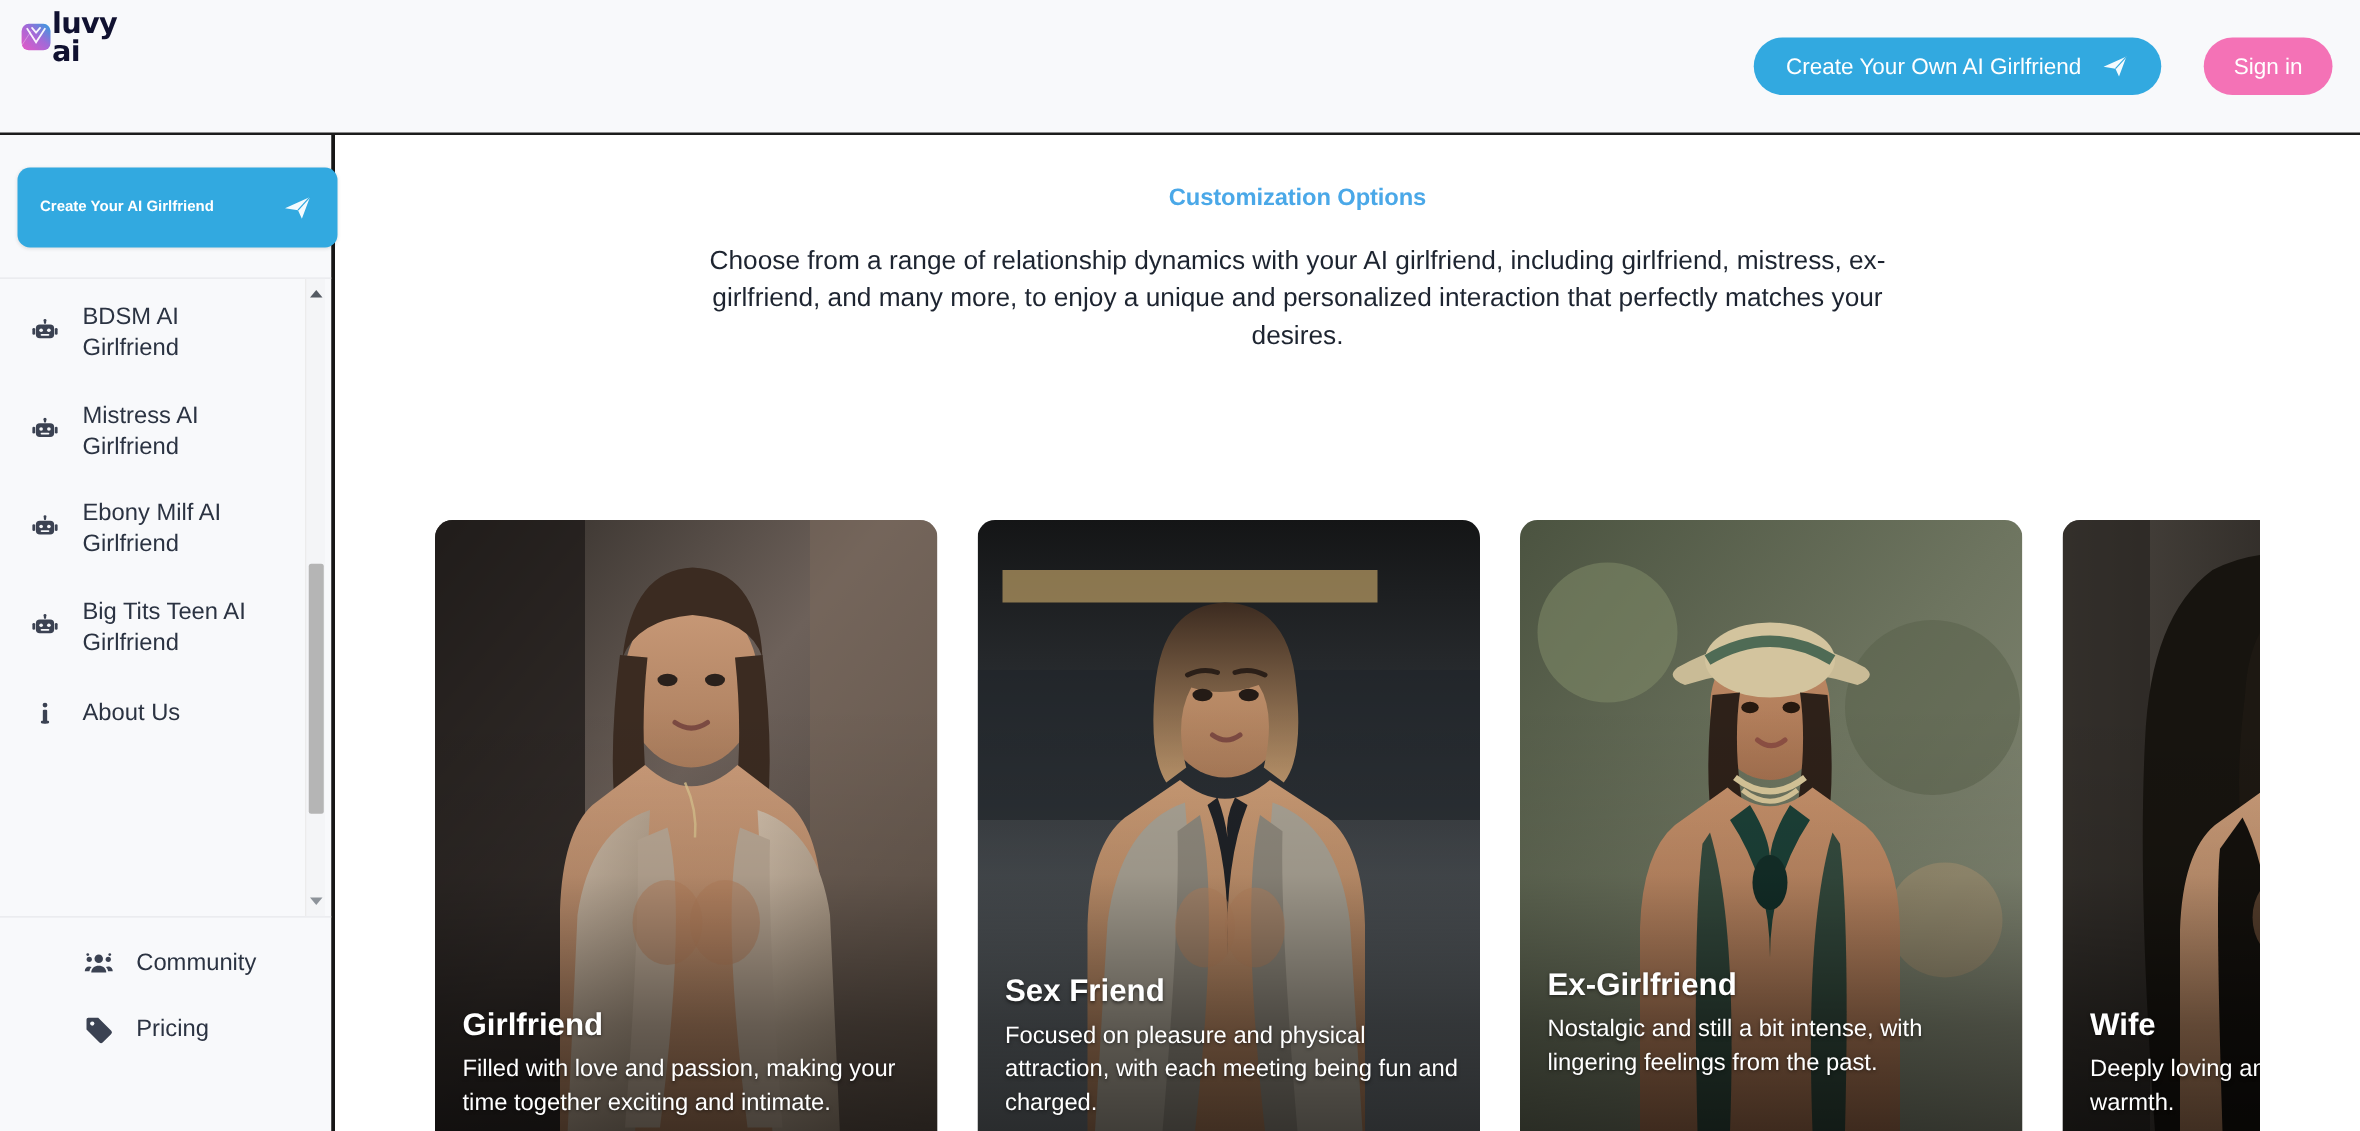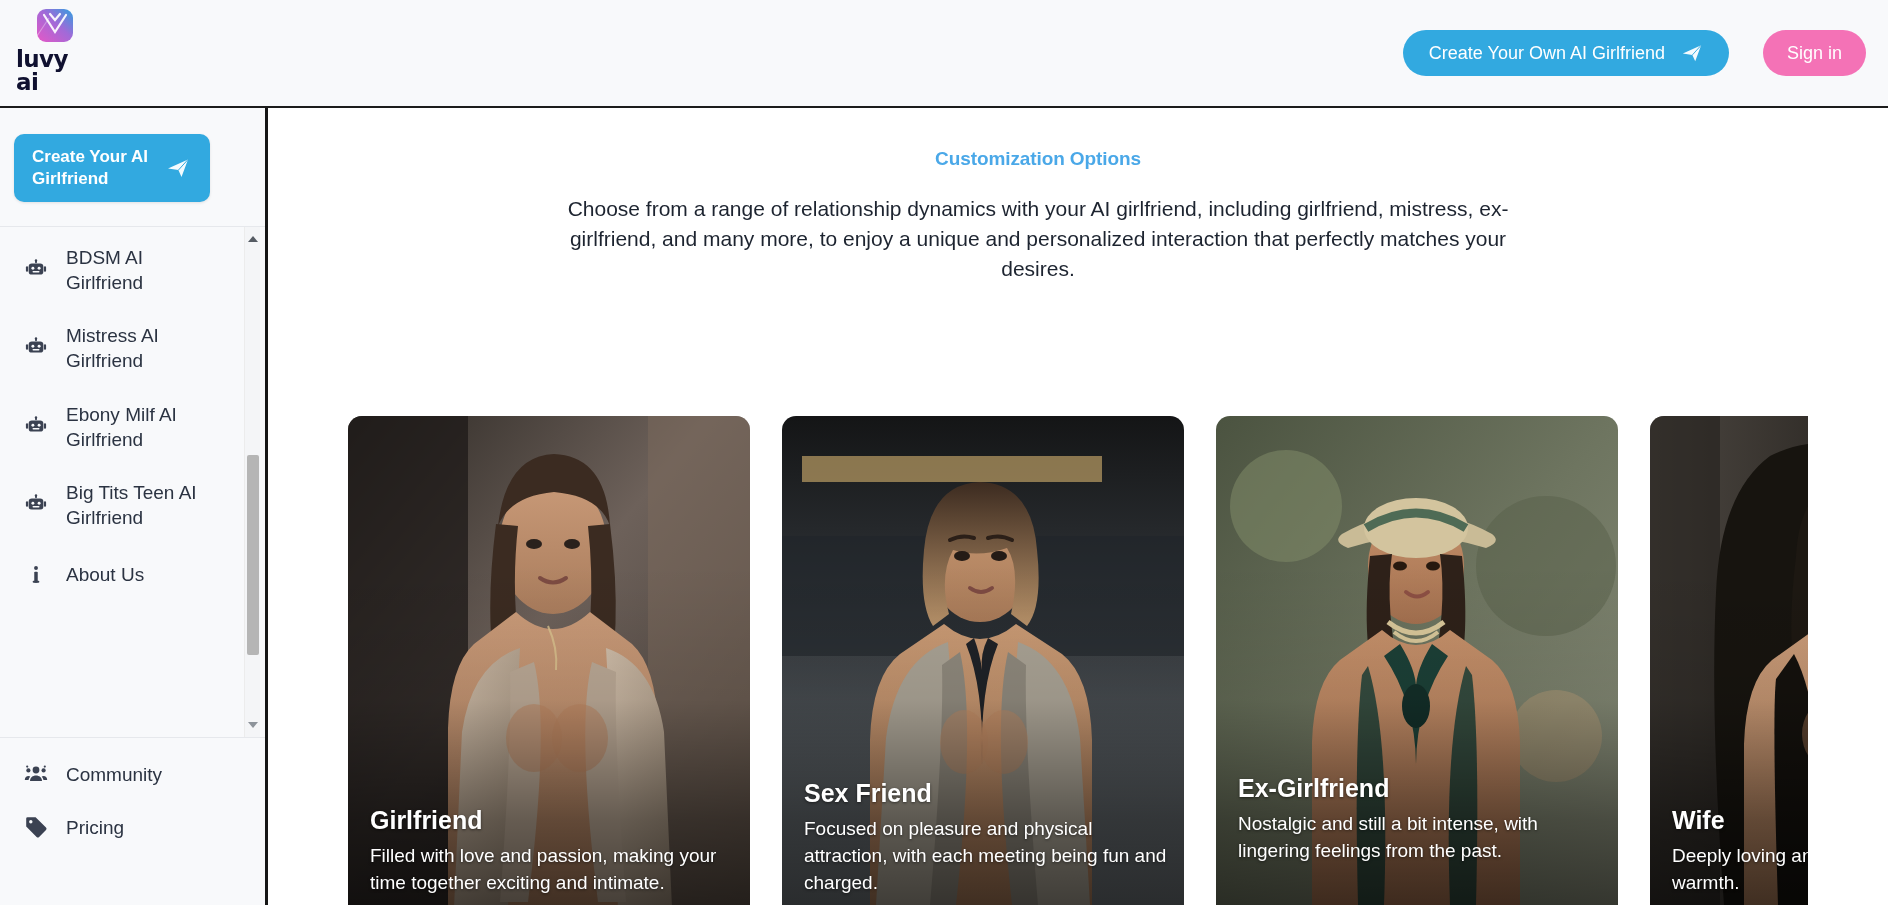--- a/index.html
+++ b/index.html
@@ -16,21 +16,21 @@
   .header {
     position: absolute; top: 0; left: 0;
     width: 1888px; height: 108px;
     background: #f8f9fb;
     border-bottom: 2px solid #1c1c1c;
     display: flex; align-items: center;
     z-index: 20;
   }
   .brand {
     position: absolute; left: 16px; top: 6px;
-    display: flex; flex-direction: column; align-items: center;
+    display: flex; flex-direction: row; align-items: center;
     width: 78px;
   }
   .brand-mark { width: 40px; height: 40px; display:block; }
   .brand-text {
     font-size: 23px; font-weight: 800; color: #101130;
     letter-spacing: -0.6px; margin-top: 2px; line-height: 1;
     font-family: "DejaVu Sans", sans-serif;
   }
 
   .header-actions {
@@ -63,24 +63,24 @@
     width: 268px; height: 797px;
     background: #f8f9fb;
     border-right: 3px solid #161616;
     z-index: 10;
     display: flex; flex-direction: column;
   }
   .sidebar-top { padding: 26px 22px 24px 14px; }
   .btn-create-side {
     background: #32a9e0; color: #ffffff;
     border: none; border-radius: 10px;
-    width: 196px; min-height: 64px;
+    width: 256px; min-height: 64px;
     padding: 12px 14px 12px 18px;
     display: flex; align-items: center; justify-content: space-between;
-    font-size: 17px; font-weight: 700; line-height: 1.28;
+    font-size: 12px; font-weight: 700; line-height: 1.28;
     text-align: left; cursor: pointer;
     box-shadow: 0 1px 3px rgba(0,0,0,0.10);
     font-family: "Liberation Sans", sans-serif;
   }
   .btn-create-side .label { max-width: 150px; }
   .btn-create-side .send { width: 24px; height: 24px; flex: none; margin-right: 6px;}
 
   .sidebar-divider { height: 1px; background: #e6e8ec; width: 100%; }
 
   .sidebar-scroll-area {
@@ -130,21 +130,21 @@
   .sb-arrow.up i { border-bottom: 6px solid #555b63; }
   .sb-arrow.down i { border-top: 6px solid #8d939a; }
   .sb-thumb {
     position: absolute; left: 2px; width: 12px;
     top: 228px; height: 200px;
     background: #b5b5b5; border-radius: 2px;
     cursor: pointer;
   }
 
   .sidebar-bottom { padding-top: 10px; }
-  .sidebar-bottom .nav-item { padding: 14px 16px 14px 24px; min-height: 50px; }
+  .sidebar-bottom .nav-item { padding: 14px 16px 14px 24px; min-height: 50px; margin-left: 43px; }
   .sidebar-bottom .nav-label { font-size: 19px; max-width: none; }
 
   
   .main {
     position: absolute; left: 268px; top: 108px;
     width: 1540px; height: 797px;
     background: #ffffff;
     overflow: hidden;
   }
   .eyebrow {

